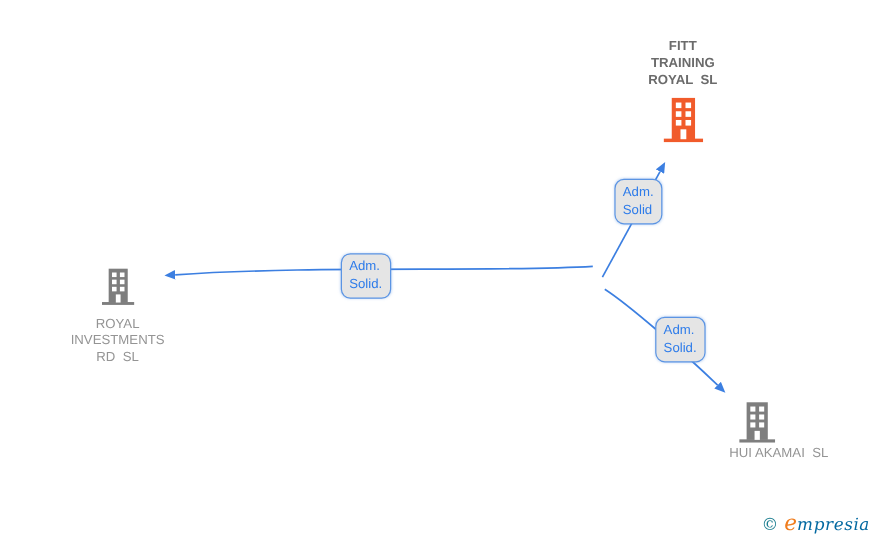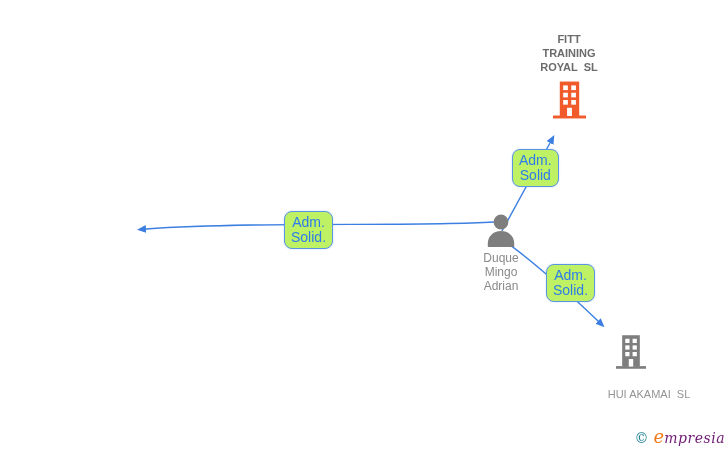--- a/index.html
+++ b/index.html
@@ -6,34 +6,34 @@
   .canvas {
     position:relative; width:728px; height:450px; background:#ffffff;
     font-family:"Liberation Sans", sans-serif; overflow:hidden;
   }
   svg.edge-layer { position:absolute; left:0; top:0; width:728px; height:450px; z-index:1; }
   .node { position:absolute; z-index:2; display:flex; flex-direction:column; align-items:center; cursor:pointer; }
   .node .txt { font-size:11px; line-height:14px; text-align:center; color:#949494; white-space:pre; }
   .node.company-main .txt { font-weight:bold; color:#6b6b6b;text-align:right; }
   .node .icon { display:block; }
   .edge-label {
-    position:absolute; z-index:3; background:#bef264;
+    position:absolute; z-index:3; background:#e5e5e5;
     border:1.5px solid #5b94e3; border-radius:8px;
-    padding:3px 6px; text-align:center;
-    font-size:14px; line-height:15px; color:#2e7cea;
+    padding:3px 6px; text-align:left;
+    font-size:11px; line-height:15px; color:#2e7cea;
     box-shadow:0 0 2px rgba(91,148,227,.35);
   }
   .person .txt { font-size:12px; line-height:14px; color:#8a8a8a; }
   .watermark {
     position:absolute; right:3px; bottom:3px; z-index:4;
     font-family:"DejaVu Serif", serif; font-style:italic; white-space:nowrap;
   }
   .watermark .copy { color:#1d7f91; font-size:14px; font-style:normal; }
   .watermark .brand-e { color:#f07d1e; font-size:18px; }
-  .watermark .brand-rest { color:#701a75; font-size:14px; letter-spacing:.5px; }
+  .watermark .brand-rest { color:#0369a1; font-size:14px; letter-spacing:.5px; }
   .hidden-defs { position:absolute; width:0; height:0; overflow:hidden; }
 </style>
 </head>
 <body>
 
 <div class="canvas">
 
   <svg class="hidden-defs" aria-hidden="true">
     <defs>
       <g id="sym-building">
@@ -67,35 +67,35 @@
 
   <div class="node company-main" style="left:519px; top:32px; width:100px;">
     <div class="txt">FITT</div>
     <div class="txt">TRAINING</div>
     <div class="txt">ROYAL  SL</div>
     <svg class="icon" width="33" height="38" viewBox="0 0 34 38" fill="#f15b2b" style="margin-top:7px;">
       <use href="#sym-building"></use>
     </svg>
   </div>
 
+  <div class="node" style="left:48px; top:220px; width:100px;">
+    <svg class="icon" width="27" height="38" viewBox="0 0 34 38" fill="#7e7e7e">
+      <use href="#sym-building"></use>
+    </svg>
+    <div class="txt" style="margin-top:5px;">ROYAL</div>
+    <div class="txt">INVESTMENTS</div>
+    <div class="txt">RD  SL</div>
+  </div>
 
-  <div class="node person" style="left:465px; top:214px; width:72px;">
-    <svg class="icon" width="36" height="33" viewBox="0 0 36 33" fill="#7e7e7e">
-      <use href="#sym-person"></use>
-    </svg>
-    <div class="txt" style="margin-top:4px;">Duque</div>
-    <div class="txt">Mingo</div>
-    <div class="txt">Adrian</div>
-  </div>
 
   <div class="node" style="left:581px; top:333px; width:100px;">
     <svg class="icon" width="30" height="38" viewBox="0 0 34 38" fill="#7e7e7e">
       <use href="#sym-building"></use>
     </svg>
-    <div class="txt" style="margin-top:16px;padding-left:36px;">HUI AKAMAI  SL</div>
+    <div class="txt" style="margin-top:0;padding-left:36px;">HUI AKAMAI  SL</div>
   </div>
 
   <div class="edge-label" style="left:512px; top:149px;">
     <div>Adm.</div>
     <div>Solid</div>
   </div>
 
   <div class="edge-label" style="left:284px; top:211px;">
     <div>Adm.</div>
     <div>Solid.</div>

